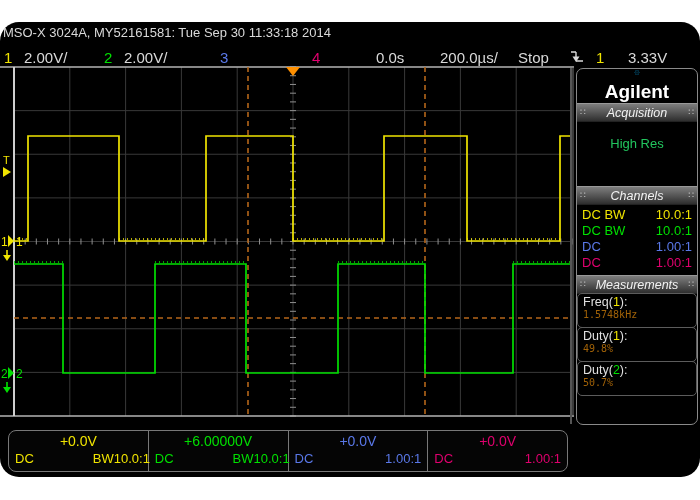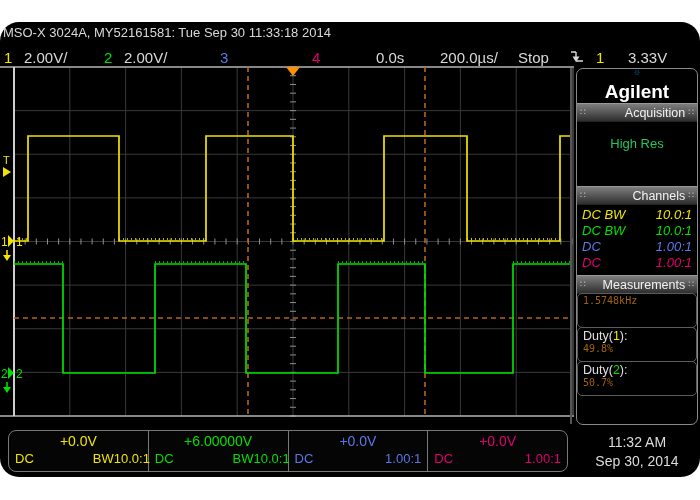--- a/index.html
+++ b/index.html
@@ -15,24 +15,24 @@
   .s-trg{left:570px;top:2px}.s-trgn{left:596px}.s-trgl{left:628px}
   .plotwrap{position:absolute;left:0;top:44px;width:574px;height:351px;}
   .vdivider{position:absolute;left:570px;top:46px;width:2px;height:356px;background:#555;}
   .rpanel{position:absolute;left:576px;top:46px;width:122px;height:357px;box-sizing:border-box;
     background:#000;border:1px solid #8a8a8a;border-radius:7px;overflow:hidden;}
   .brand{height:34px;display:flex;align-items:center;justify-content:center;gap:5px;
     color:#fff;font-weight:bold;font-size:19px;flex-direction:column;}
   .sec-h{height:17px;background:linear-gradient(#7e7e7e,#2e2e2e);display:flex;align-items:center;
     border-top:1px solid #999;border-bottom:1px solid #222;}
   .grip{color:#c8c8c8;font-size:9px;padding:0 3px;line-height:9px;}
-  .sec-title{flex:1;text-align:right;color:#f2f2f2;font-size:12.5px;}
+  .sec-title{flex:1;text-align:center;color:#f2f2f2;font-size:12.5px;font-style:italic;}
   .acq-body{height:50px;text-align:center;color:#22c55e;font-size:13px;line-height:16px;padding-top:14px;}
   .ch-rows{height:66px;padding:2px 0;}
-  .ch-row{display:flex;font-size:13px;line-height:16px;padding:0 5px;font-style:italic;}
+  .ch-row{display:flex;font-size:13px;line-height:16px;padding:0 5px;}
   .ch-row .r{margin-left:auto;}
   .meas-row{height:35px;border:1px solid #5c5c5c;border-radius:5px;margin-top:-1px;
     padding:1px 5px;box-sizing:border-box;}
   .meas-label{font-size:12.5px;color:#e0e0e0;}
   .meas-value{text-align:left;font-family:"DejaVu Sans Mono",monospace;font-size:10px;color:#a16207;}
   .chbar{position:absolute;left:8px;top:408px;width:560px;height:42px;display:flex;
     background:#050505;border:1px solid #787878;border-radius:8px;box-sizing:border-box;}
   .chbox{flex:1;border-right:1px solid #787878;padding:2px 6px 0 6px;min-width:0;}
   .chbox:last-child{border-right:none;}
   .chbox .line1{text-align:center;font-size:14px;line-height:17px;}
@@ -268,20 +268,21 @@
       </div>
     </div>
 
     <div class="sec-h">
       <span class="grip">∷</span>
       <span class="sec-title">Measurements</span>
       <span class="grip">∷</span>
     </div>
     <div>
       <div class="meas-row">
+        <div class="meas-label"><span>Freq(</span><span class="y">1</span><span>):</span></div>
         <div class="meas-value">1.5748kHz</div>
       </div>
       <div class="meas-row">
         <div class="meas-label"><span>Duty(</span><span class="y">1</span><span>):</span></div>
         <div class="meas-value">49.8%</div>
       </div>
       <div class="meas-row">
         <div class="meas-label"><span>Duty(</span><span class="g">2</span><span>):</span></div>
         <div class="meas-value">50.7%</div>
       </div>
@@ -316,18 +317,14 @@
     <div class="chbox m">
       <div class="line1">+0.0V</div>
       <div class="line2">
         <span>DC</span>
         <span class="bw"></span>
         <span class="probe">1.00:1</span>
       </div>
     </div>
   </div>
 
-  <div class="datetime">
-    <div>11:32 AM</div>
-    <div>Sep 30, 2014</div>
-  </div>
 
 </div>
 
 </body></html>

